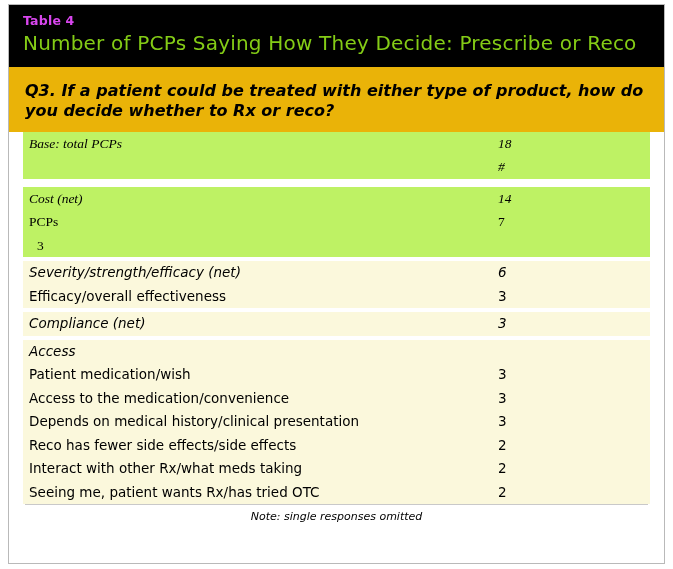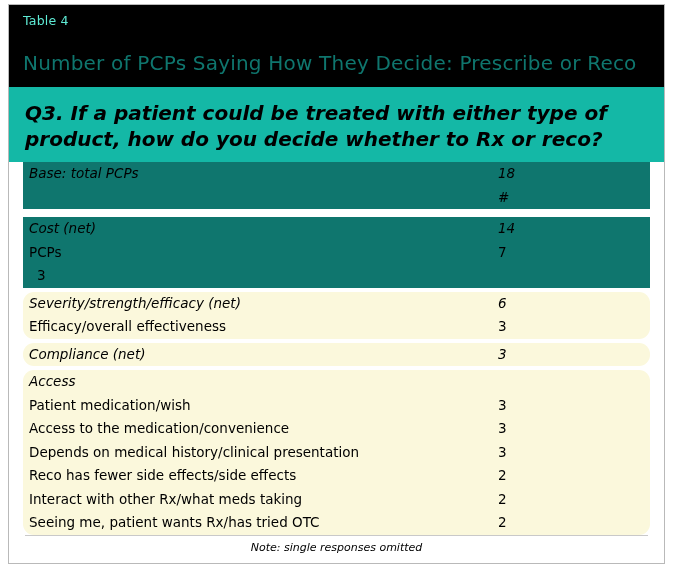--- a/index.html
+++ b/index.html
@@ -30,40 +30,40 @@
   }
   
   .header {
     background: #000000;
     color: #ffffff;
     padding: 8px 14px 12px 14px;
     box-sizing: border-box;
   }
   .table-number {
     font-size: 12.5px;
-    font-weight: normal;
-    color: #5eead4;
+    font-weight: bold;
+    color: #d946ef;
     letter-spacing: 0.2px;
-    margin-bottom: 23px;
+    margin-bottom: 3px;
   }
   .table-title {
     font-size: 20px;
     font-weight: normal;
-    color: #0f766e;
+    color: #84cc16;
     letter-spacing: 0.2px;
     white-space: nowrap;
   }
   
   .question {
-    background: #14b8a6;
+    background: #eab308;
     padding: 14px 16px 10px 16px;
     box-sizing: border-box;
     font-style: italic;
     font-weight: bold;
-    font-size: 20px;
+    font-size: 16px;
     line-height: 1.28;
     color: #000000;
   }
   
   .body {
     padding: 0 14px 0 14px;
     box-sizing: border-box;
   }
   .row {
     display: flex;
@@ -83,24 +83,24 @@
     width: 150px;
     text-align: left;
     padding-left: 8px;
   }
   .row.italic .label,
   .row.italic .value {
     font-style: italic;
   }
   .band-yellow {
     background: #fbf8dc;
-    border-radius: 11px;
   }
   .band-white {
-    background: #0f766e;
+    background: #bef264;
+    font-family: Liberation Serif, serif;
   }
   .spacer-sm {
     height: 8px;
   }
   .spacer-xs {
     height: 4px;
   }
   .rule {
     height: 1px;
     background: #c9c9c9;

